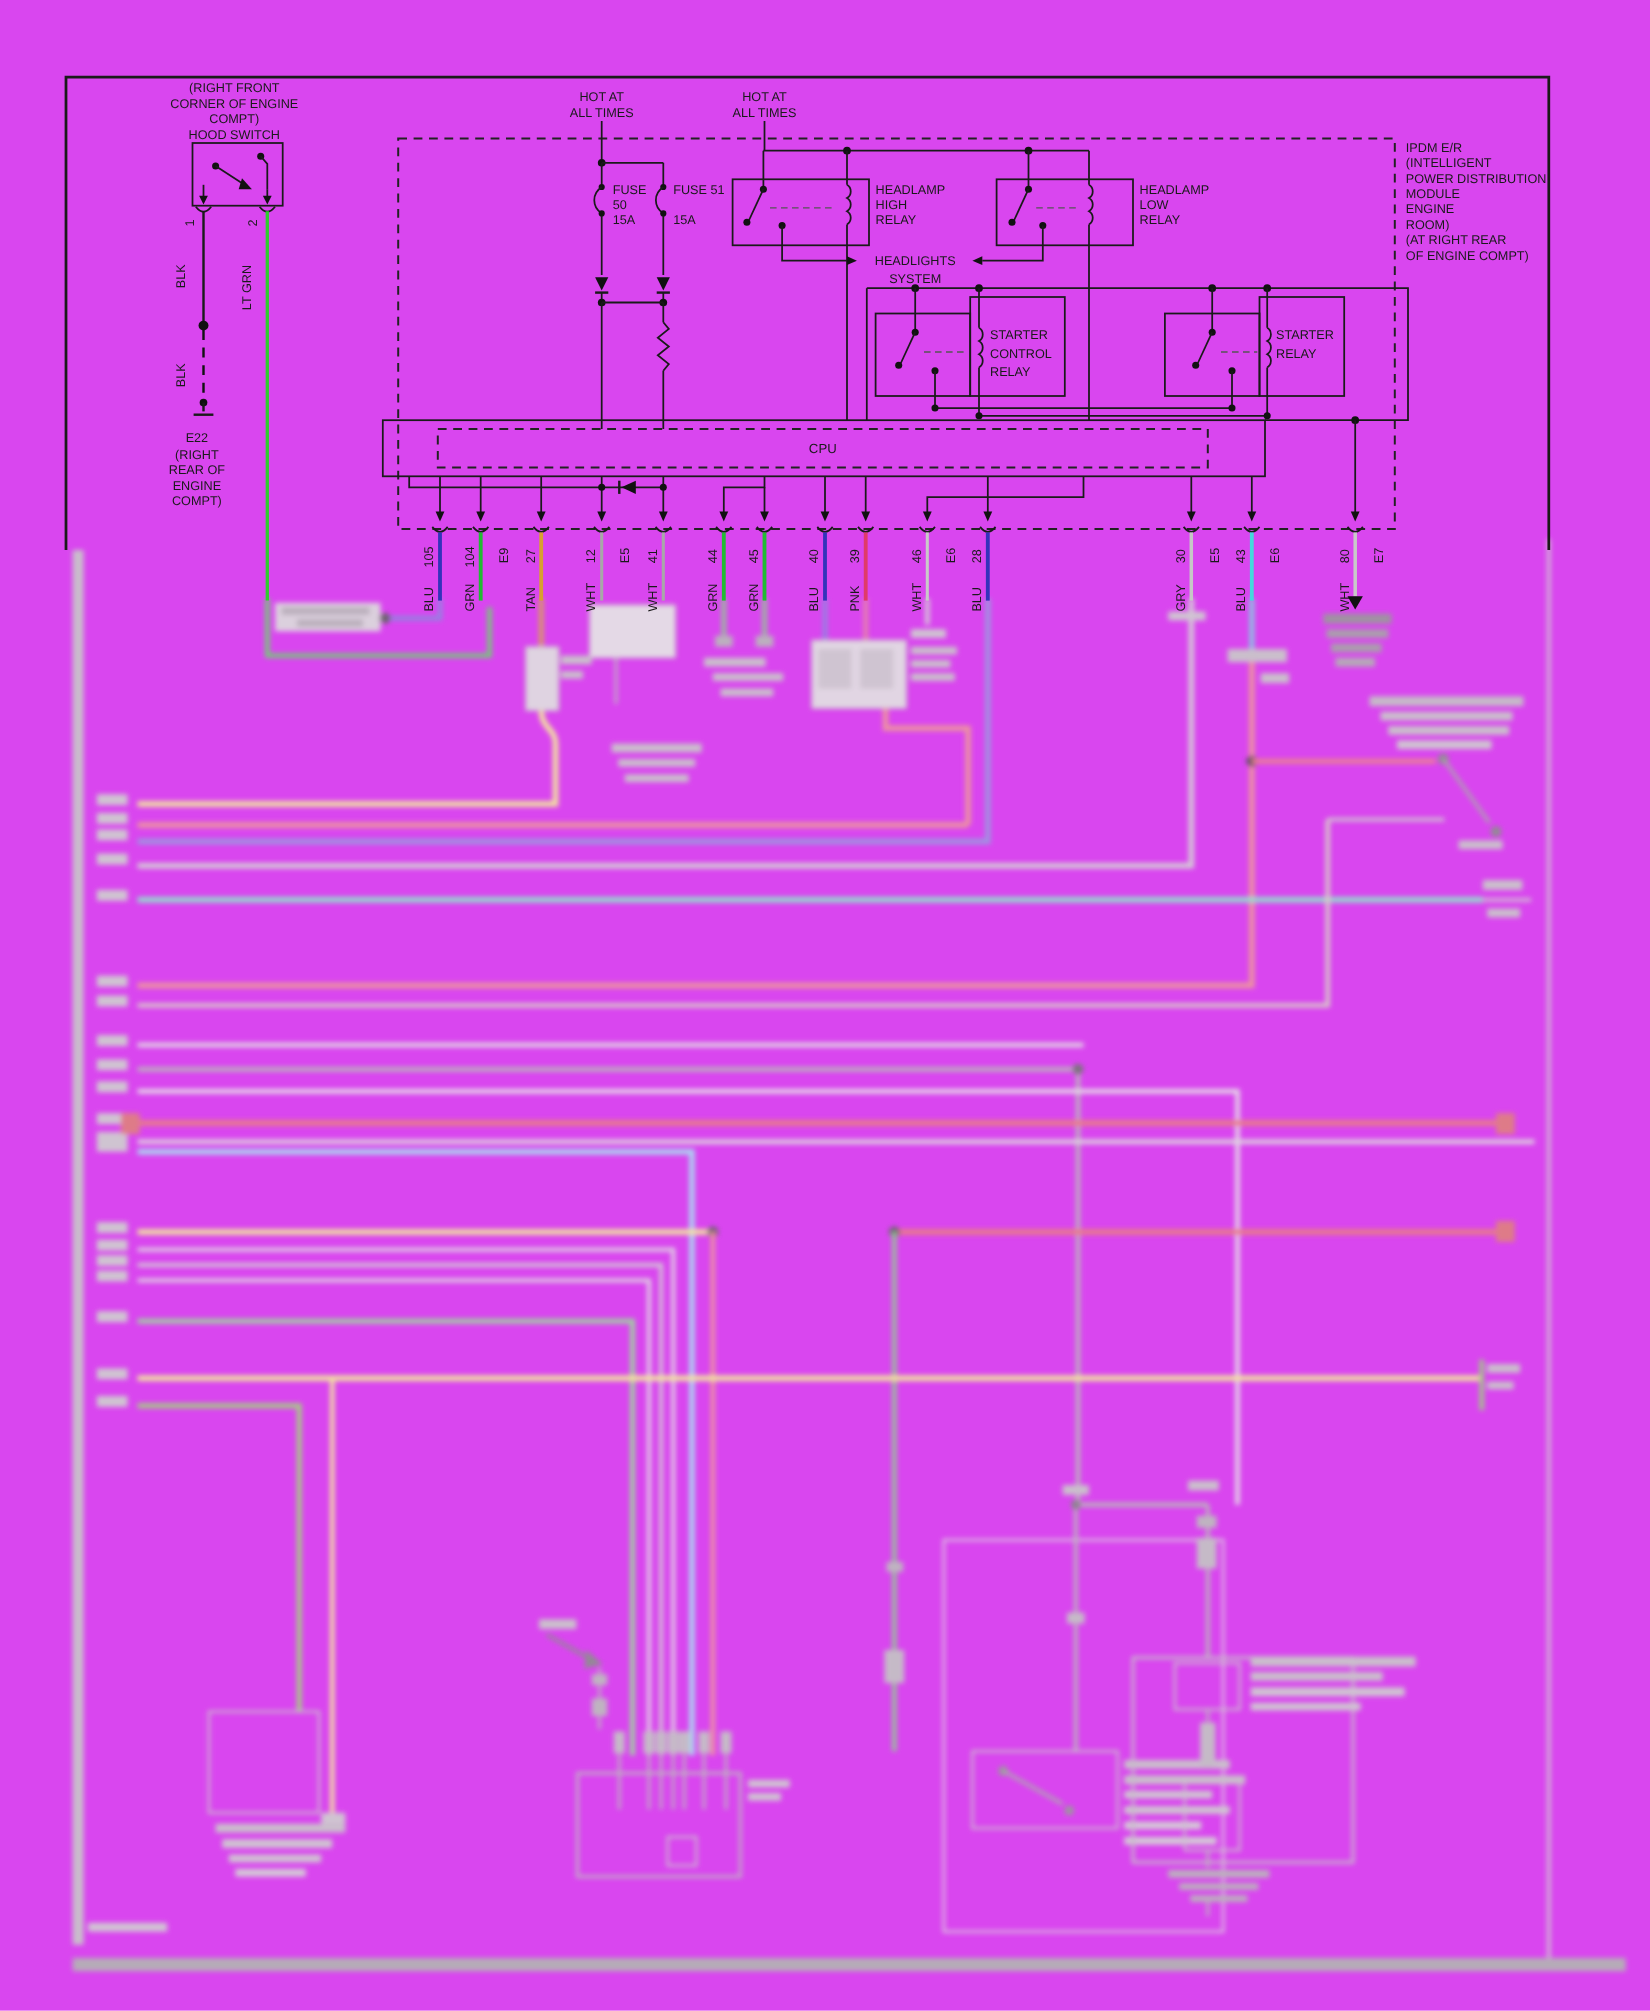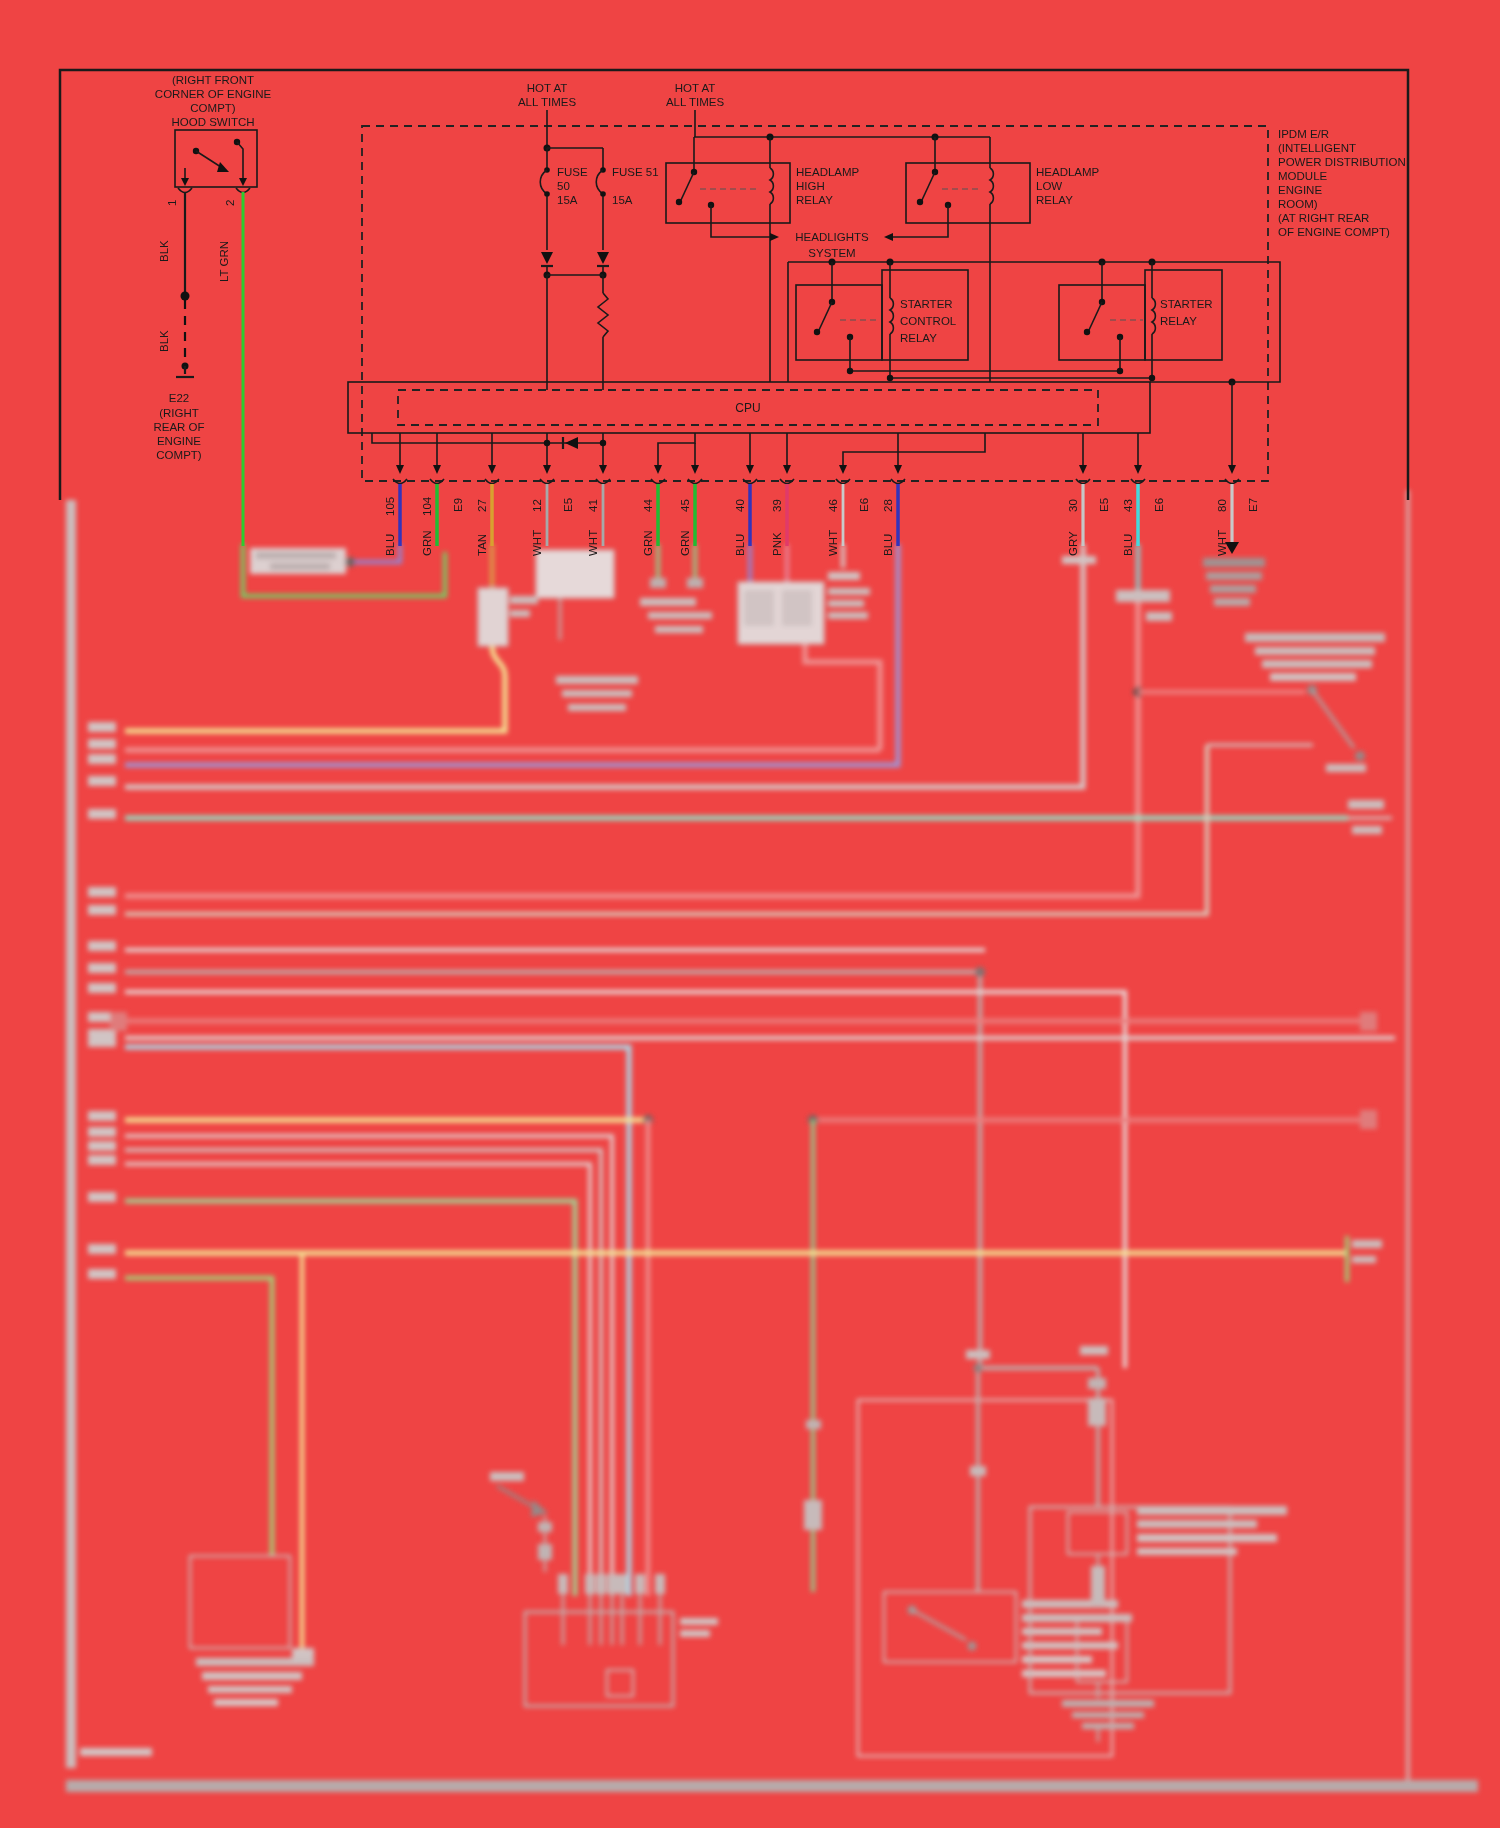--- a/index.html
+++ b/index.html
@@ -1,16 +1,16 @@
 <!DOCTYPE html>
 <html><head>
 <meta charset="utf-8">
 <style>
   html,body{margin:0;padding:0;background:#ffffff;}
-  #stage{position:relative;width:1500px;height:1828px;background:#ef4444;overflow:hidden;}
+  #stage{position:relative;width:1500px;height:1828px;background:#d946ef;overflow:hidden;}
   svg{position:absolute;left:0;top:0;font-family:"Liberation Sans",sans-serif;}
   text{fill:#1a1a1a;font-size:11.5px;}
   .t12{font-size:12px;}
   .w{stroke:#1a1a1a;stroke-width:1.6;fill:none;}
   .w2{stroke:#1a1a1a;stroke-width:2.2;fill:none;}
   .dash{stroke:#222;stroke-width:1.8;fill:none;stroke-dasharray:8 6;}
   .dashthin{stroke:#555;stroke-width:1.2;fill:none;stroke-dasharray:6 4;}
   .dot{fill:#111;}
   .blk{fill:#111;}
   .gb{stroke:#c9c9c9;stroke-width:2;fill:none;}

